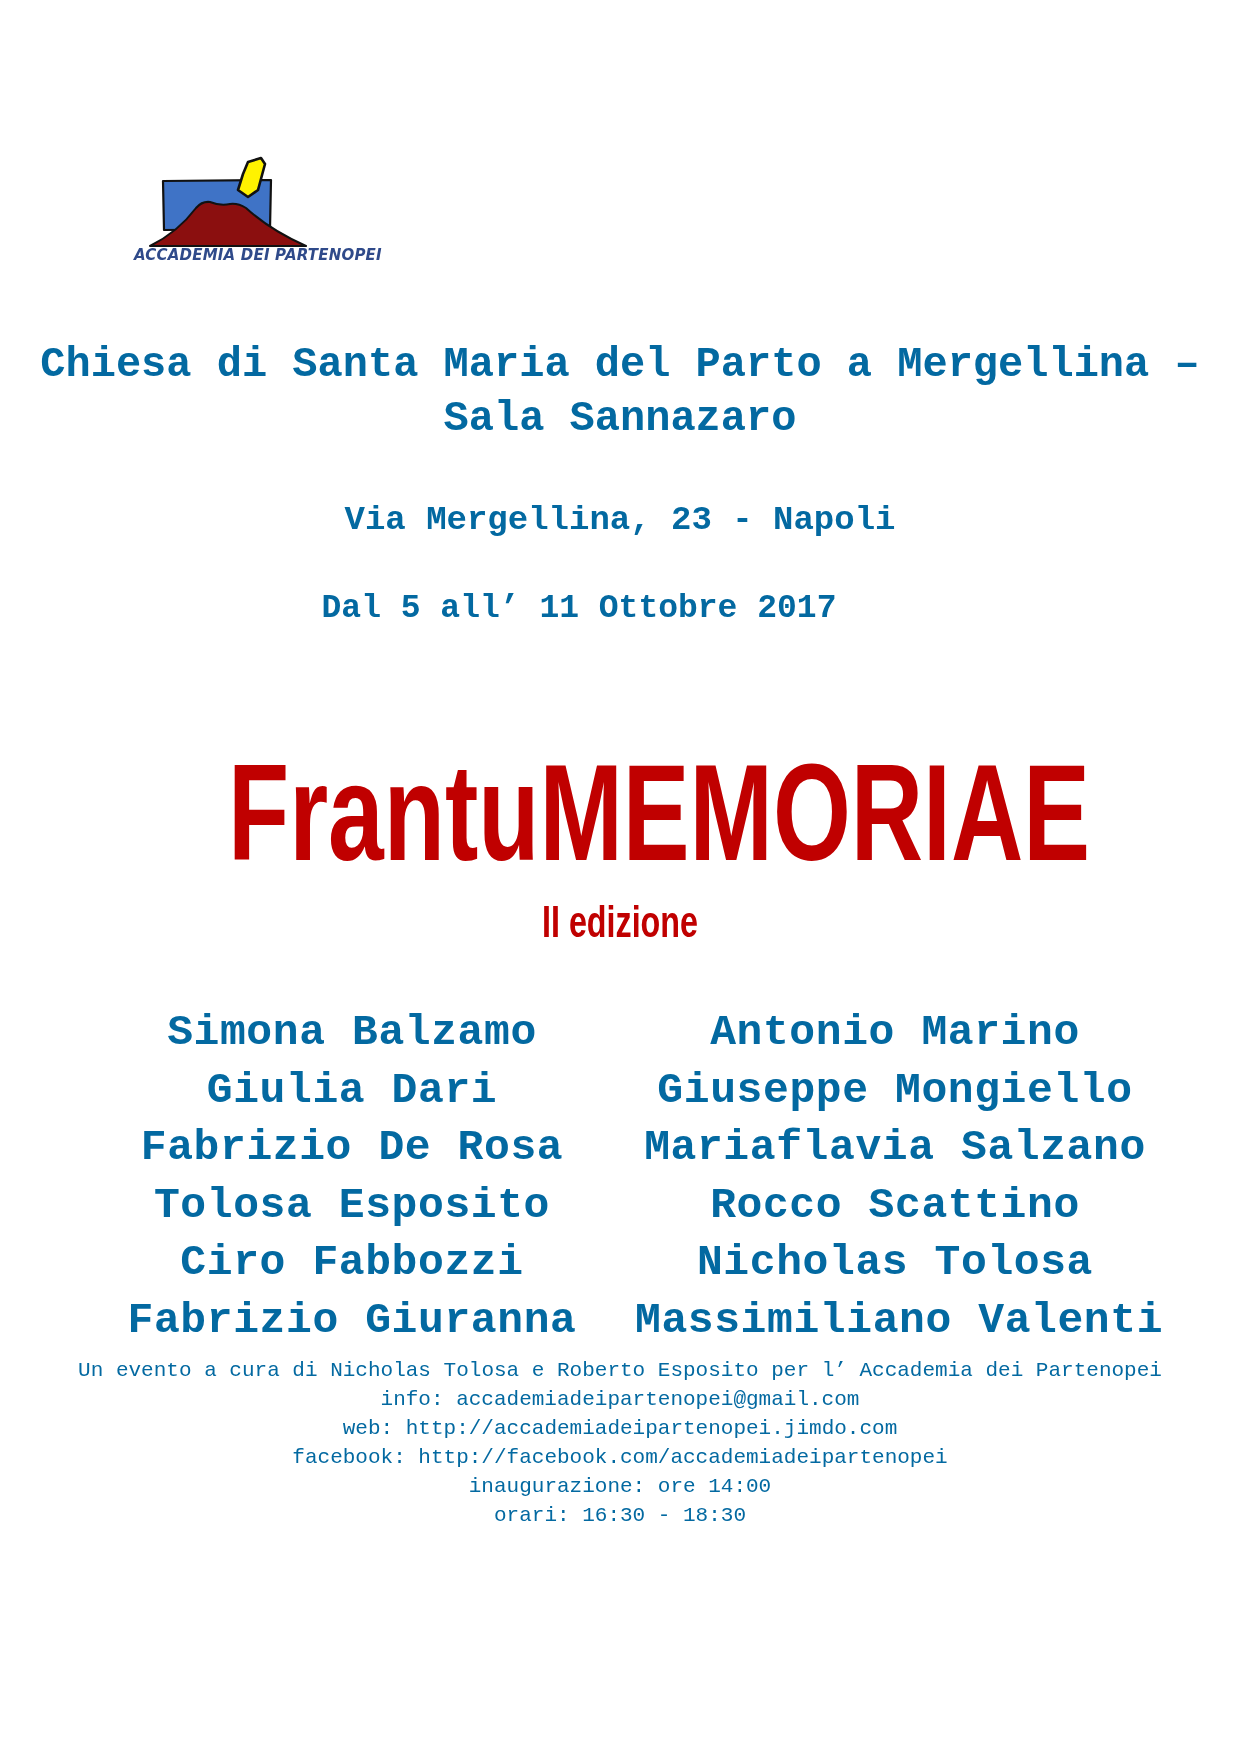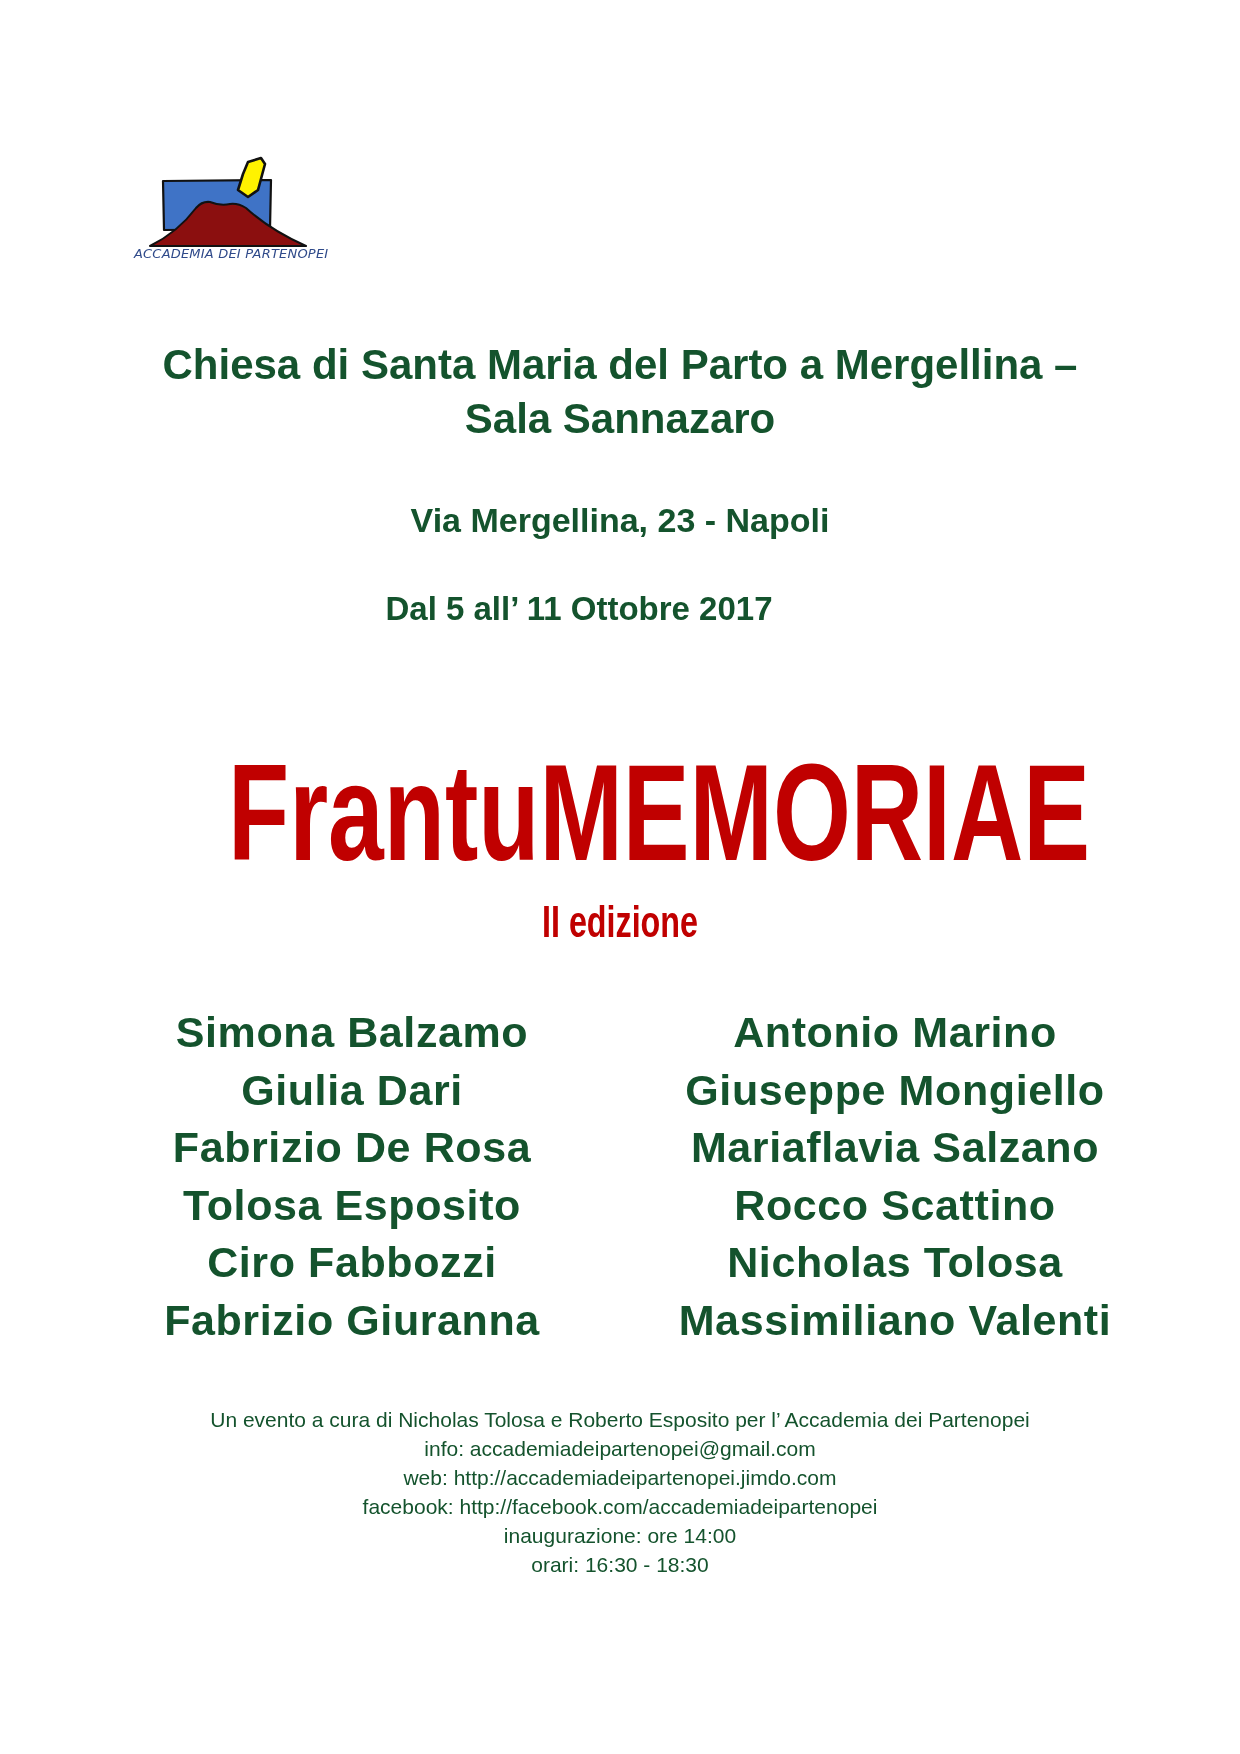--- a/index.html
+++ b/index.html
@@ -1,38 +1,38 @@
 <!DOCTYPE html>
 <html><head>
 <meta charset="utf-8">
 <style>
   html, body { margin: 0; padding: 0; background: #ffffff; }
   body { width: 1240px; height: 1754px; position: relative; overflow: hidden; }
   .abs { position: absolute; }
-  .serif { font-family: Liberation Sans, sans-serif; color: #14532d; }
+  .serif { font-family: Liberation Mono, monospace; color: #0369a1; }
   .center { text-align: center; white-space: nowrap; }
 
   #logo { left: 130px; top: 150px; width: 200px; height: 115px; }
-  #logo-text { left: 134px; top: 246px; width: 184px; font-family: "DejaVu Sans", sans-serif; font-weight: normal; font-style: italic;
-               font-size: 13px; letter-spacing: 0.2px; color: #2f4a8a; text-align: right; white-space: nowrap; }
+  #logo-text { left: 134px; top: 246px; width: 184px; font-family: "DejaVu Sans", sans-serif; font-weight: bold; font-style: italic;
+               font-size: 15px; letter-spacing: 0.2px; color: #2f4a8a; text-align: right; white-space: nowrap; }
 
   #venue { left: 0; width: 1240px; top: 338px; font-weight: bold; font-size: 42px; line-height: 54px; }
   #address { left: 0; width: 1240px; top: 500px; font-weight: bold; font-size: 34px; line-height: 40px; }
   #dates { left: 0; width: 1158px; top: 589px; font-weight: bold; font-size: 33px; line-height: 40px; }
 
   #title { left: 228px; top: 738px; width: 870px; height: 130px; text-align: right; }
   #title svg { display: block; }
   #edition { left: 0; width: 1240px; top: 895px; text-align: center; }
 
   .names { top: 1004px; width: 520px; }
   #names-left { left: 92px; }
   #names-right { left: 635px; }
   .name { font-weight: bold; font-size: 43px; line-height: 57.6px; letter-spacing: 0.6px; }
 
-  #footer { left: 0; width: 1240px; top: 1405px; font-size: 21px; line-height: 29px; }
+  #footer { left: 0; width: 1240px; top: 1356px; font-size: 21px; line-height: 29px; }
 </style>
 </head>
 <body>
 
 <div id="logo" class="abs">
   <svg width="200" height="115" viewBox="0 0 200 115">
 
     <path d="M33 31 L141 30 L140 79 L34 80 Z" fill="#3f73c6" stroke="#111" stroke-width="2.2" stroke-linejoin="round"></path>
 
     <path d="M113 24 L118 12 L131 8 L135 14 L128 40 L118 47 L108 40 Z" fill="#fff200" stroke="#111" stroke-width="2.6" stroke-linejoin="round"></path>

